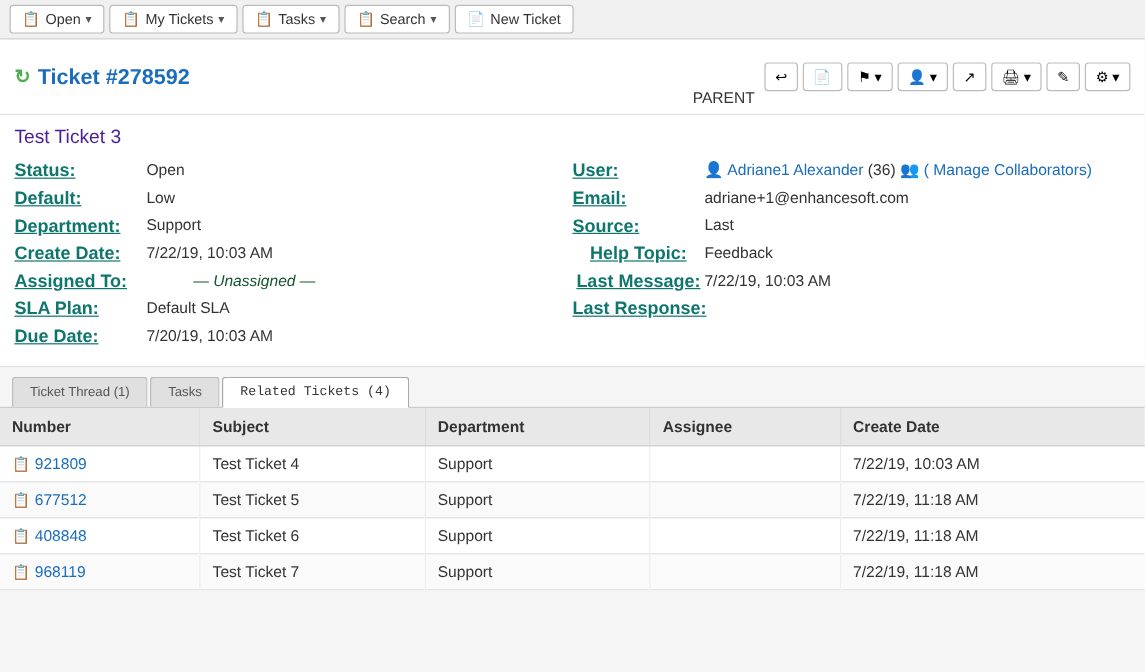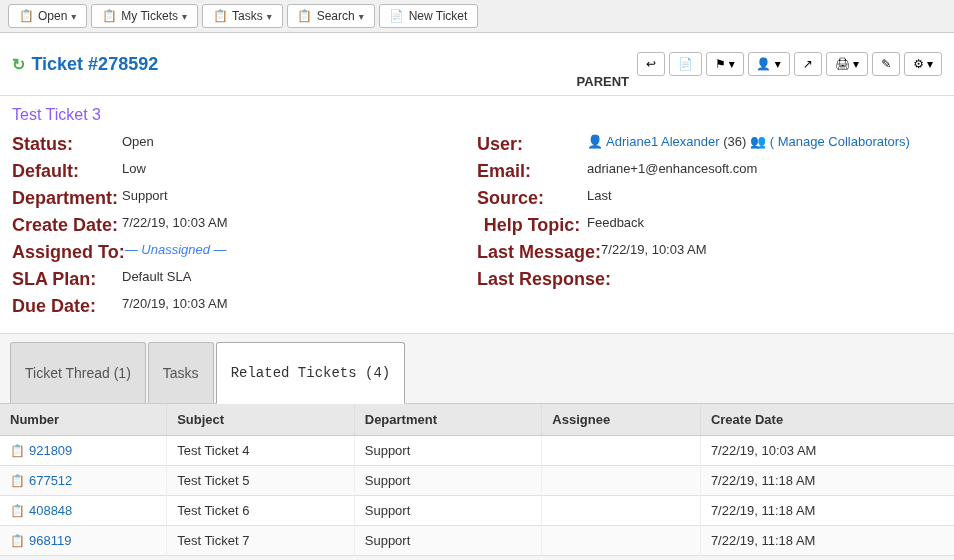--- a/index.html
+++ b/index.html
@@ -45,21 +45,21 @@
       align-items: center;
       gap: 6px;
     }
     .refresh-icon { color: #4cae4c; font-size: 16px; }
     .ticket-actions {
       display: flex;
       align-items: center;
       gap: 4px;
     }
     .parent-label {
-      font-weight: bold;
+      font-weight: normal;
       font-size: 13px;
       margin-right: 4px;
       margin-top: 35px;
     }
     .action-btn {
       background: #fff;
       border: 1px solid #bbb;
       border-radius: 3px;
       padding: 4px 8px;
       cursor: pointer;
@@ -71,41 +71,42 @@
 
     
     .ticket-body {
       background: #fff;
       padding: 10px 12px;
       border-bottom: 1px solid #ddd;
     }
     .ticket-subject {
       font-size: 16px;
       font-weight: normal;
-      color: #8b5cf6;
+      color: #4c1d95;
       margin-bottom: 10px;
     }
 
     .ticket-info {
       display: flex;
       gap: 0;
     }
     .info-col {
       flex: 1;
     }
     .info-row {
       display: flex;
       margin-bottom: 6px;
       align-items: flex-start;
     }
     .info-label {
       font-weight: bold;
       min-width: 110px;
-      color: #7f1d1d;
-      font-size: 18px;
+      color: #0f766e;
+      font-size: 15px;
+      text-decoration: underline;
     }
     .info-value {
       color: #333;
       font-size: 13px;
     }
     .info-value a, .info-value .link {
       color: #1a6dbb;
       text-decoration: none;
       cursor: pointer;
     }
@@ -114,27 +115,27 @@
     .tabs-container {
       background: #f5f5f5;
       padding: 8px 10px 0 10px;
       border-bottom: 1px solid #ccc;
     }
     .tabs {
       display: flex;
       gap: 2px;
     }
     .tab {
-      padding: 22px 14px;
+      padding: 6px 14px;
       background: #e0e0e0;
       border: 1px solid #bbb;
       border-bottom: none;
       border-radius: 3px 3px 0 0;
       cursor: pointer;
-      font-size: 14px;
+      font-size: 11px;
       color: #555;
     }
     .tab.active {
       background: #fff;
       border-color: #aaa;
       color: #333;
       font-weight: normal;
       border-bottom: 1px solid #fff;
       margin-bottom: -1px;
       z-index: 1;
@@ -254,21 +255,21 @@
         <span class="info-label">Department:</span>
         <span class="info-value link">Support</span>
       </div>
       <div class="info-row">
         <span class="info-label">Create Date:</span>
         <span class="info-value">7/22/19, 10:03 AM</span>
       </div>
       <div style="margin-top: 6px;">
         <div class="info-row">
           <span class="info-label">Assigned To:</span>
-          <span class="info-value" style="color: #3b82f6; font-style: italic;">— Unassigned —</span>
+          <span class="info-value" style="color: #14532d; font-style: italic; margin-left: 39px;">— Unassigned —</span>
         </div>
         <div class="info-row">
           <span class="info-label">SLA Plan:</span>
           <span class="info-value link">Default SLA</span>
         </div>
         <div class="info-row">
           <span class="info-label">Due Date:</span>
           <span class="info-value link">7/20/19, 10:03 AM</span>
         </div>
       </div>

